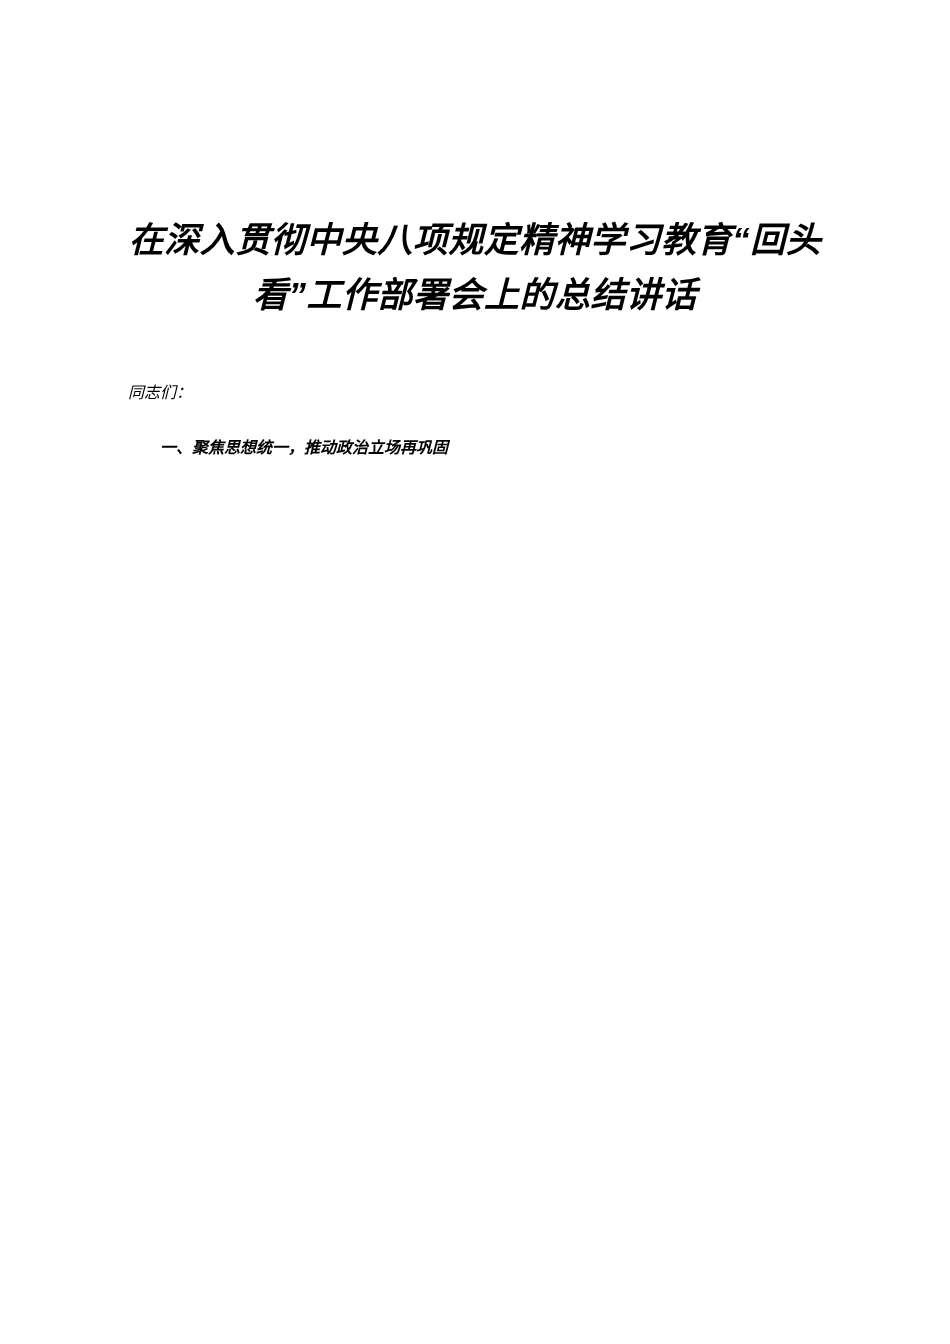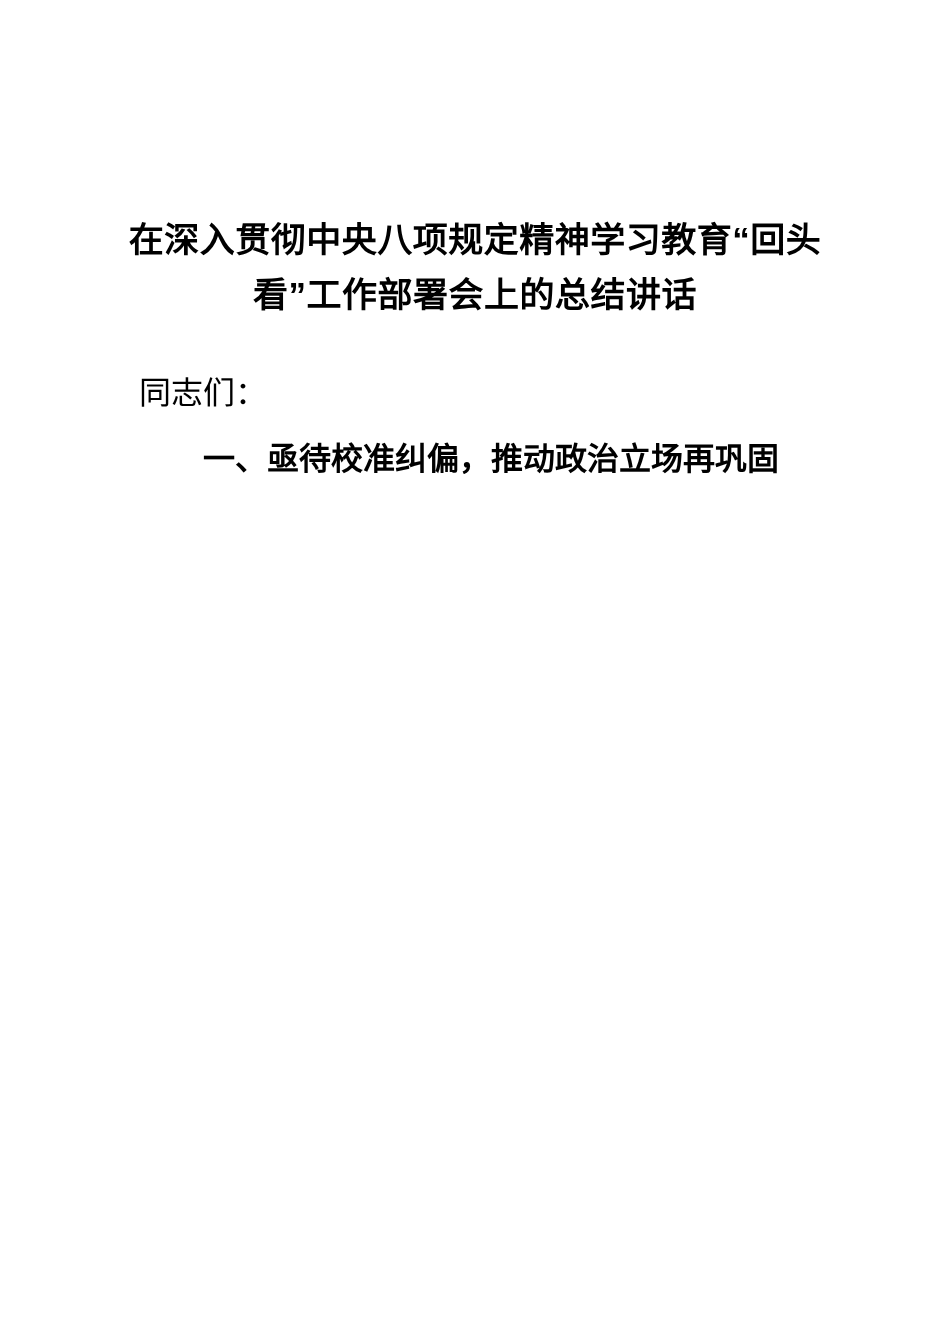--- a/index.html
+++ b/index.html
@@ -14,32 +14,33 @@
     font-family: "Liberation Sans", sans-serif;
     color: #000000;
     overflow: hidden;
   }
   .page {
     box-sizing: border-box;
     width: 950px;
     height: 1344px;
     padding: 212px 123px 4px 123px;
     background: #ffffff;
+    font-style: italic;
   }
   .doc-title {
     margin: 0 0 46px 0;
     font-size: 35px;
     line-height: 55px;
     font-weight: 700;
     text-align: center;
     letter-spacing: 0.5px;
   }
   .para {
-    margin: 16px;
-    font-size: 32px;
+    margin: 5px;
+    font-size: 16px;
     line-height: 50px;
     text-align: justify;
     text-justify: inter-ideograph;
     word-break: break-all;
     overflow-wrap: anywhere;
   }
   .para.indent {
     text-indent: 2em;
   }
   .para.heading {
@@ -49,15 +50,15 @@
 </style>
 </head>
 <body>
 
 <div class="page">
   <h1 class="doc-title">在深入贯彻中央八项规定精神学习教育“回头看”工作部署会上的总结讲话</h1>
 
   <p class="para plain">同志们：</p>
 
 
-  <p class="para heading">一、亟待校准纠偏，推动政治立场再巩固</p>
+  <p class="para heading">一、聚焦思想统一，推动政治立场再巩固</p>
 
 </div>
 
 </body></html>

